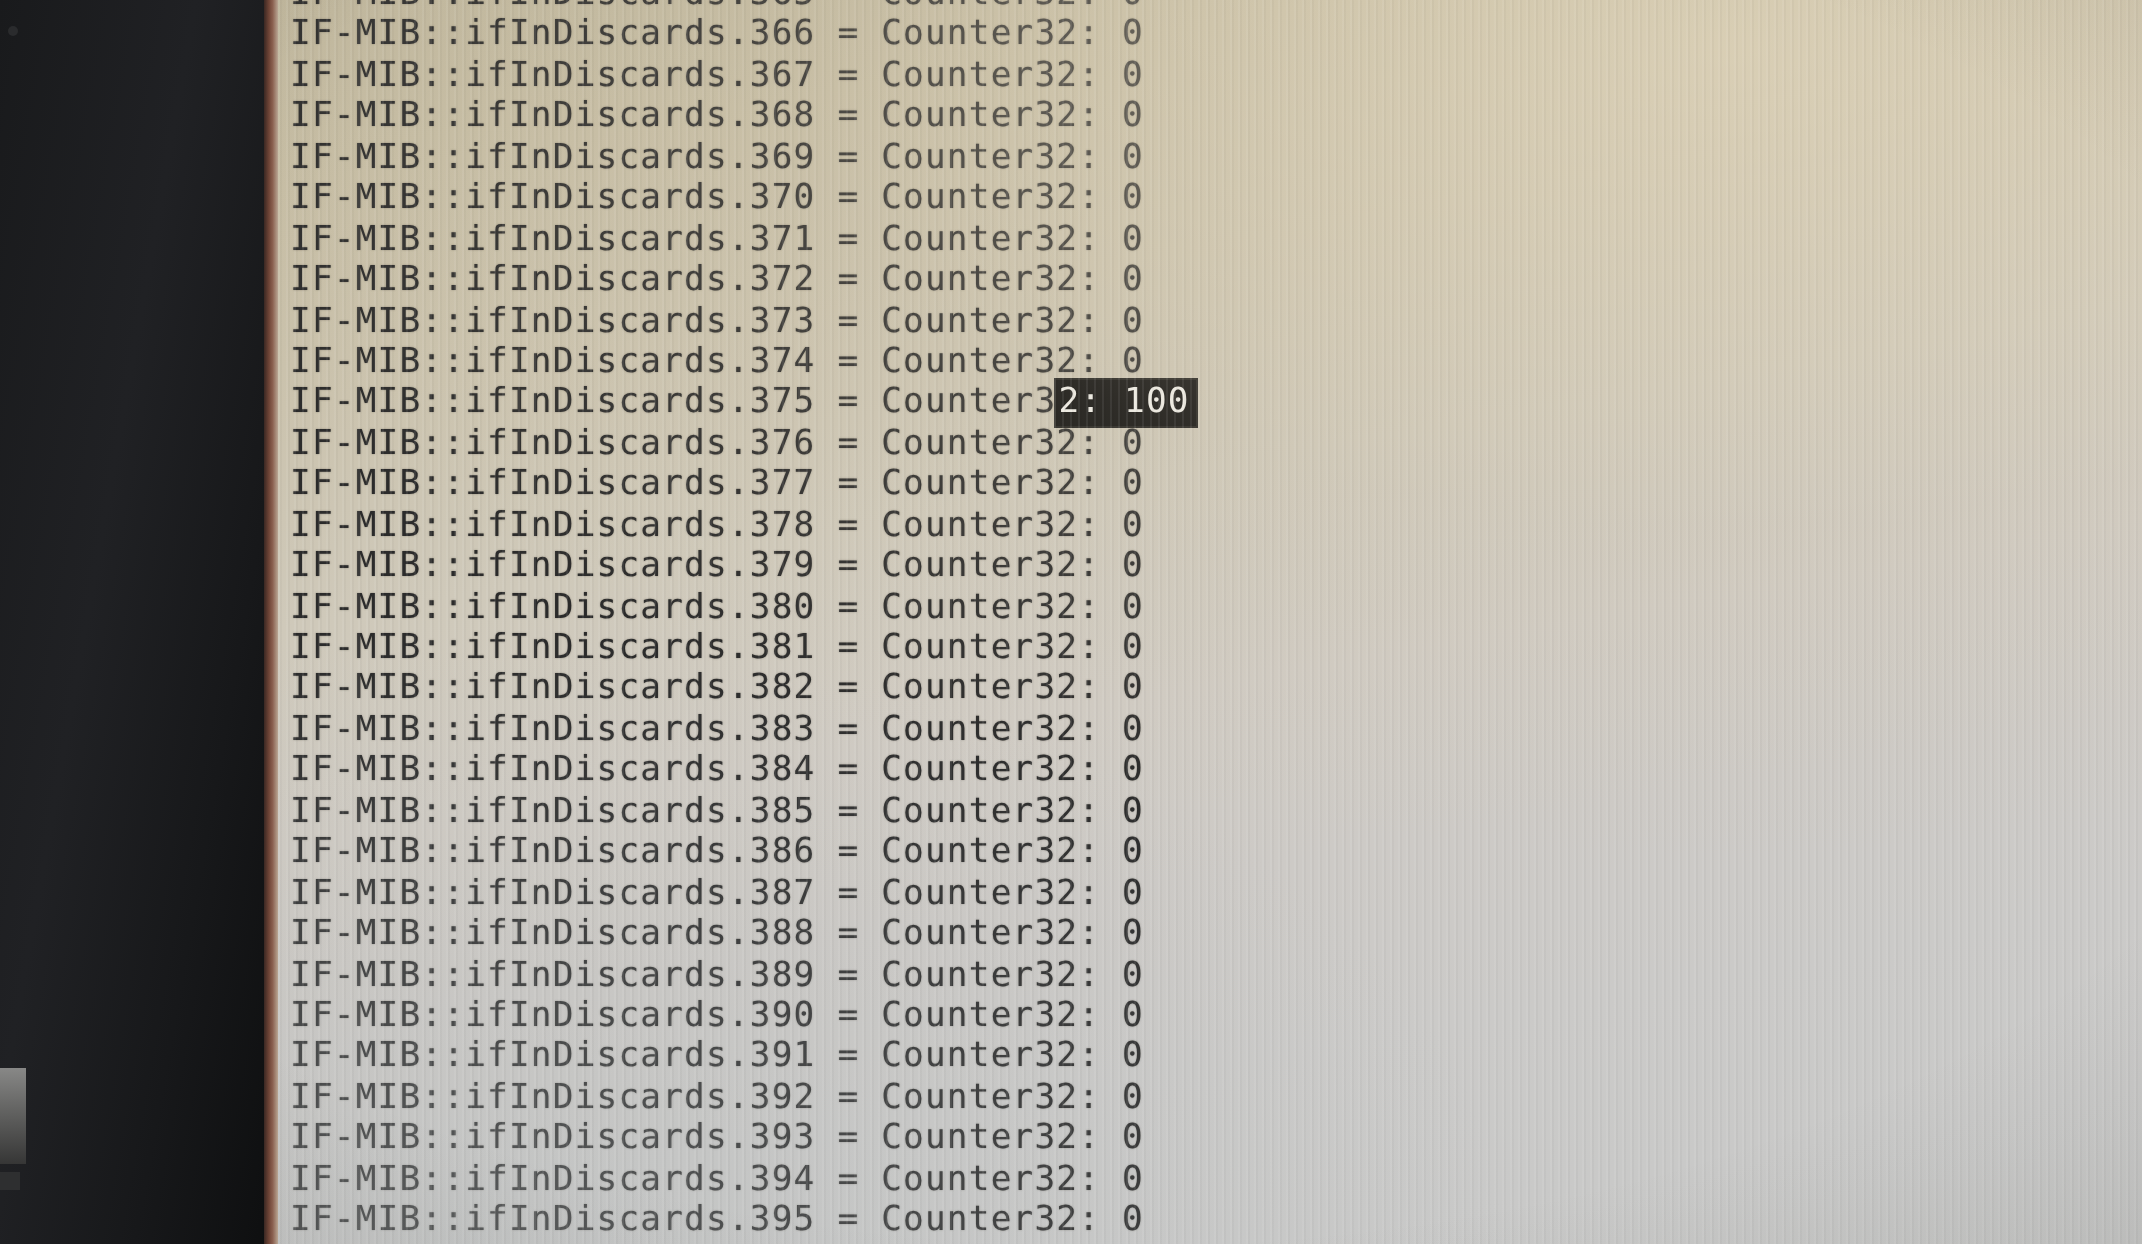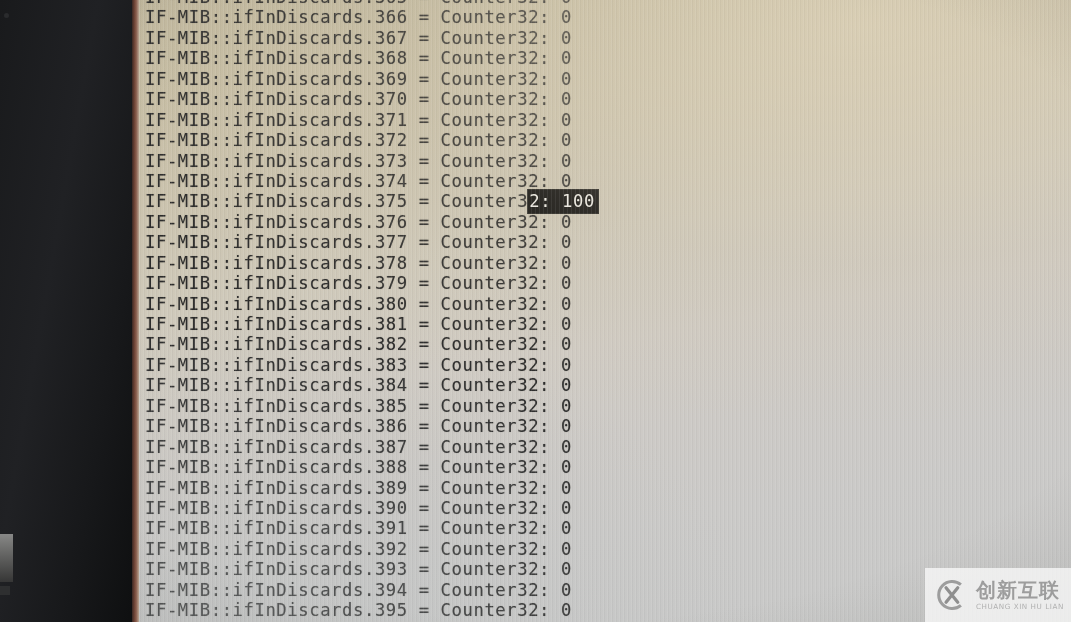--- a/index.html
+++ b/index.html
@@ -129,26 +129,14 @@
 
   <div id="screen">
 
     <div id="terminal"><div class="line"><span class="seg">IF-MIB::ifInDiscards.365</span><span class="seg"> = </span><span class="seg">Counter32: </span><span class="seg">0</span></div><div class="line"><span class="seg">IF-MIB::ifInDiscards.366</span><span class="seg"> = </span><span class="seg">Counter32: </span><span class="seg">0</span></div><div class="line"><span class="seg">IF-MIB::ifInDiscards.367</span><span class="seg"> = </span><span class="seg">Counter32: </span><span class="seg">0</span></div><div class="line"><span class="seg">IF-MIB::ifInDiscards.368</span><span class="seg"> = </span><span class="seg">Counter32: </span><span class="seg">0</span></div><div class="line"><span class="seg">IF-MIB::ifInDiscards.369</span><span class="seg"> = </span><span class="seg">Counter32: </span><span class="seg">0</span></div><div class="line"><span class="seg">IF-MIB::ifInDiscards.370</span><span class="seg"> = </span><span class="seg">Counter32: </span><span class="seg">0</span></div><div class="line"><span class="seg">IF-MIB::ifInDiscards.371</span><span class="seg"> = </span><span class="seg">Counter32: </span><span class="seg">0</span></div><div class="line"><span class="seg">IF-MIB::ifInDiscards.372</span><span class="seg"> = </span><span class="seg">Counter32: </span><span class="seg">0</span></div><div class="line"><span class="seg">IF-MIB::ifInDiscards.373</span><span class="seg"> = </span><span class="seg">Counter32: </span><span class="seg">0</span></div><div class="line"><span class="seg">IF-MIB::ifInDiscards.374</span><span class="seg"> = </span><span class="seg">Counter32: </span><span class="seg">0</span></div><div class="line"><span class="seg">IF-MIB::ifInDiscards.375</span><span class="seg"> = </span><span class="seg">Counter3</span><span class="seg hl"><span>2: </span><span>100</span></span></div><div class="line"><span class="seg">IF-MIB::ifInDiscards.376</span><span class="seg"> = </span><span class="seg">Counter32: </span><span class="seg">0</span></div><div class="line"><span class="seg">IF-MIB::ifInDiscards.377</span><span class="seg"> = </span><span class="seg">Counter32: </span><span class="seg">0</span></div><div class="line"><span class="seg">IF-MIB::ifInDiscards.378</span><span class="seg"> = </span><span class="seg">Counter32: </span><span class="seg">0</span></div><div class="line"><span class="seg">IF-MIB::ifInDiscards.379</span><span class="seg"> = </span><span class="seg">Counter32: </span><span class="seg">0</span></div><div class="line"><span class="seg">IF-MIB::ifInDiscards.380</span><span class="seg"> = </span><span class="seg">Counter32: </span><span class="seg">0</span></div><div class="line"><span class="seg">IF-MIB::ifInDiscards.381</span><span class="seg"> = </span><span class="seg">Counter32: </span><span class="seg">0</span></div><div class="line"><span class="seg">IF-MIB::ifInDiscards.382</span><span class="seg"> = </span><span class="seg">Counter32: </span><span class="seg">0</span></div><div class="line"><span class="seg">IF-MIB::ifInDiscards.383</span><span class="seg"> = </span><span class="seg">Counter32: </span><span class="seg">0</span></div><div class="line"><span class="seg">IF-MIB::ifInDiscards.384</span><span class="seg"> = </span><span class="seg">Counter32: </span><span class="seg">0</span></div><div class="line"><span class="seg">IF-MIB::ifInDiscards.385</span><span class="seg"> = </span><span class="seg">Counter32: </span><span class="seg">0</span></div><div class="line"><span class="seg">IF-MIB::ifInDiscards.386</span><span class="seg"> = </span><span class="seg">Counter32: </span><span class="seg">0</span></div><div class="line"><span class="seg">IF-MIB::ifInDiscards.387</span><span class="seg"> = </span><span class="seg">Counter32: </span><span class="seg">0</span></div><div class="line"><span class="seg">IF-MIB::ifInDiscards.388</span><span class="seg"> = </span><span class="seg">Counter32: </span><span class="seg">0</span></div><div class="line"><span class="seg">IF-MIB::ifInDiscards.389</span><span class="seg"> = </span><span class="seg">Counter32: </span><span class="seg">0</span></div><div class="line"><span class="seg">IF-MIB::ifInDiscards.390</span><span class="seg"> = </span><span class="seg">Counter32: </span><span class="seg">0</span></div><div class="line"><span class="seg">IF-MIB::ifInDiscards.391</span><span class="seg"> = </span><span class="seg">Counter32: </span><span class="seg">0</span></div><div class="line"><span class="seg">IF-MIB::ifInDiscards.392</span><span class="seg"> = </span><span class="seg">Counter32: </span><span class="seg">0</span></div><div class="line"><span class="seg">IF-MIB::ifInDiscards.393</span><span class="seg"> = </span><span class="seg">Counter32: </span><span class="seg">0</span></div><div class="line"><span class="seg">IF-MIB::ifInDiscards.394</span><span class="seg"> = </span><span class="seg">Counter32: </span><span class="seg">0</span></div><div class="line"><span class="seg">IF-MIB::ifInDiscards.395</span><span class="seg"> = </span><span class="seg">Counter32: </span><span class="seg">0</span></div></div>
 
     <div id="screen-glow"></div>
     <div id="scanlines"></div>
     <div id="vignette"></div>
   </div>
 
-  <div id="watermark">
-    <span id="wm-logo">
-      <svg viewBox="0 0 40 40" width="36" height="36" aria-hidden="true">
-        <path d="M31 8.5 A15 15 0 1 0 31 31.5" fill="none" stroke="#9d9d9d" stroke-width="3.4" stroke-linecap="butt"></path>
-        <path d="M14.5 12 L27.5 28 M27.5 12 L14.5 28" fill="none" stroke="#8f8f8f" stroke-width="3.6" stroke-linecap="round"></path>
-      </svg>
-    </span>
-    <span id="wm-text">
-      <span id="wm-cn">创新互联</span>
-      <span id="wm-py">CHUANG XIN HU LIAN</span>
-    </span>
-  </div>
 
 </div>
 
 </body></html>

